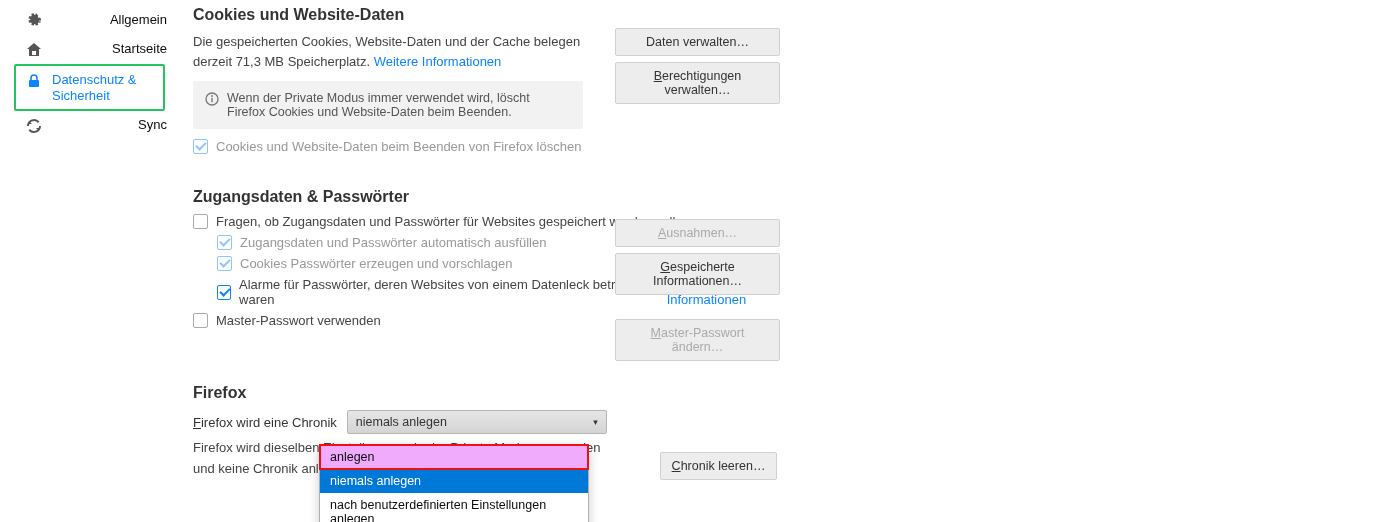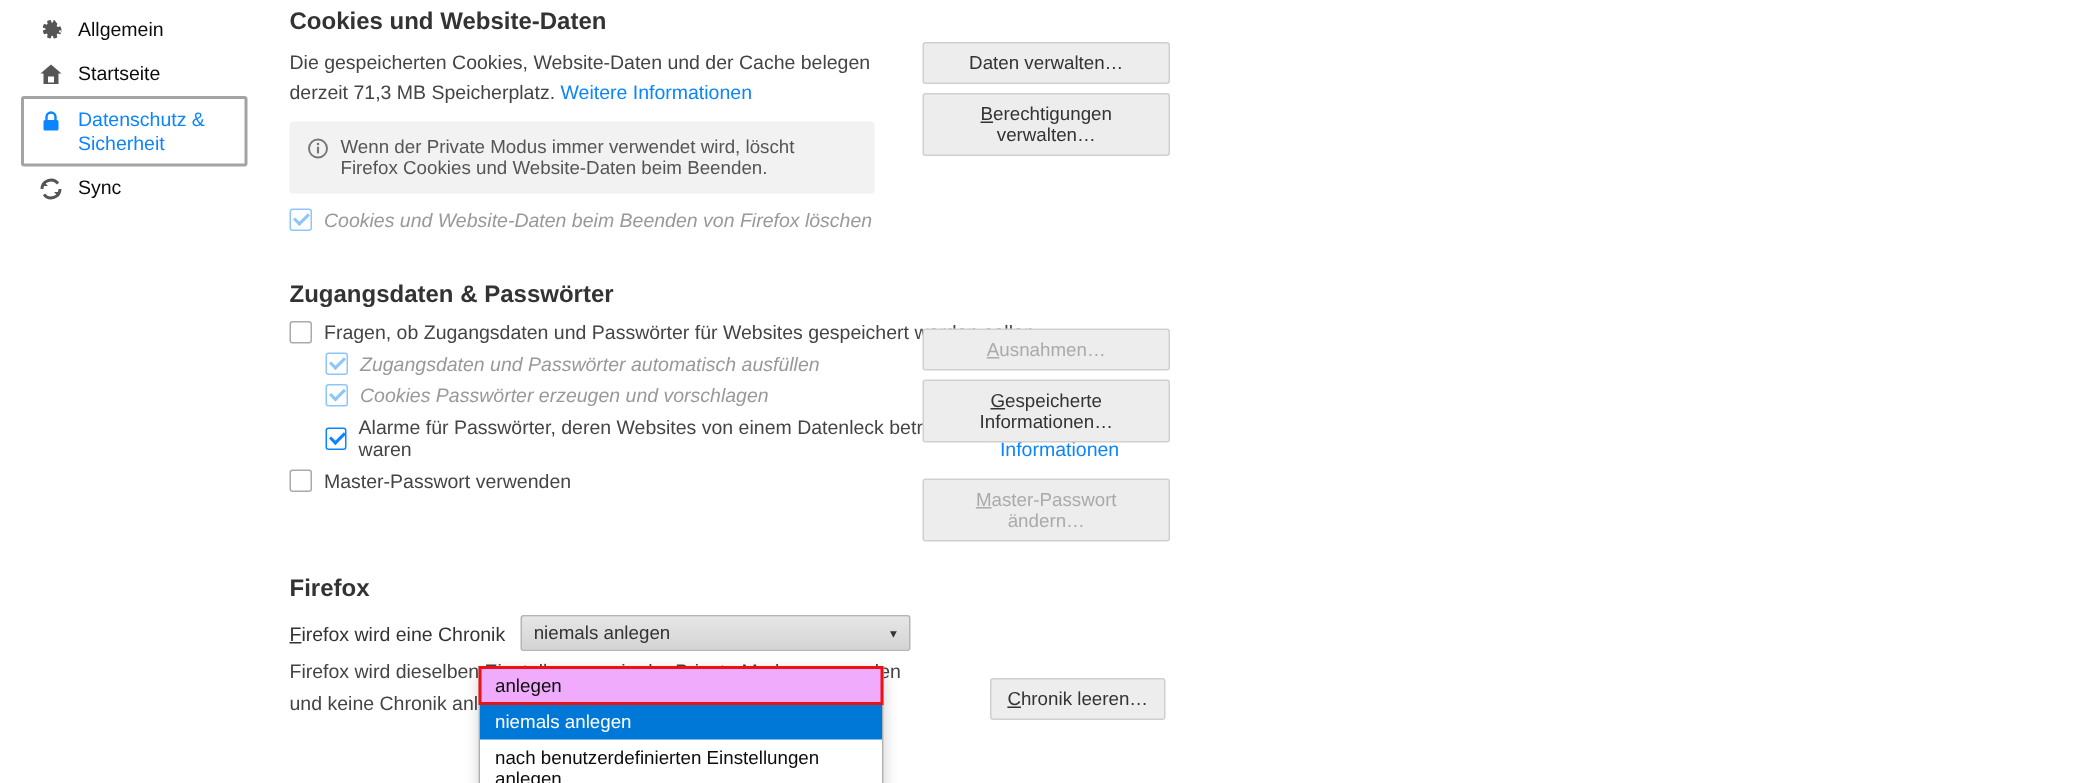--- a/index.html
+++ b/index.html
@@ -1,40 +1,40 @@
 <!DOCTYPE html>
 <html><head>
 <meta charset="utf-8">
 <style>
 * { box-sizing: border-box; margin: 0; padding: 0; }
 body { font-family: "Segoe UI", Arial, sans-serif; font-size: 13px; color: #0c0c0d; background: #fff; width: 1386px; height: 522px; overflow: hidden; position: relative; }
 .layout { display: flex; }
 .sidebar { width: 175px; padding: 6px 0 0 22px; }
-.nav-item { display: flex; align-items: flex-start; gap: 10px; padding: 6px 8px 6px 4px; cursor: pointer; color: #0c0c0d; border-radius: 2px; }
-.nav-item.selected { color: #0a84ff; border: 2px solid #a3a3a3; border-radius: 2px; margin-left:-8px; padding-left:10px; margin-right:10px; }
+.nav-item { display: flex; align-items: flex-start; gap: 10px; padding: 6px 8px 6px 4px; cursor: pointer; color: #0c0c0d; border-radius: 2px; justify-content: space-between; }
+.nav-item.selected { color: #0a84ff; border: 2px solid #22c55e; border-radius: 2px; margin-left:-8px; padding-left:10px; margin-right:10px; }
 .nav-item .icon { width: 16px; height: 16px; flex-shrink: 0; margin-top: 1px; }
 .nav-label { font-size: 13px; line-height: 1.2; }
 .content { flex: 1; padding: 4px 0 0 18px; max-width: 610px; }
 .section-title { font-size: 16px; font-weight: 600; color: #333; margin: 2px 0 8px; }
 .desc { font-size: 13px; color: #444; line-height: 1.5; max-width: 410px; }
 .link { color: #0a84ff; cursor: pointer; }
 .info-box { display: flex; gap: 8px; background: #f2f2f2; border-radius: 2px; padding: 10px 12px; margin: 10px 0; max-width: 390px; font-size: 12.5px; color: #555; }
 .info-box .icon { width: 14px; height: 14px; flex-shrink: 0; margin-top: 1px; }
 .col-right { position: absolute; left: 615px; width: 165px; display: flex; flex-direction: column; gap: 6px; }
 button.ff-btn { background: #ededed; border: 1px solid #d0d0d0; border-radius: 2px; font-size: 12.5px; padding: 6px 10px; cursor: pointer; min-width: 150px; text-align: center; color: #333; }
 button.ff-btn:disabled { color: #aaa; }
 .cb-row { display: flex; align-items: center; gap: 8px; margin: 6px 0; font-size: 13px; color: #444; }
 .cb-row.sub { margin-left: 24px; }
 .cb { appearance: none; width: 15px; height: 15px; border: 1px solid #aaa; border-radius: 2px; position: relative; background: #fff; cursor: pointer; }
 .cb:checked { background: #fff; border-color: #0a84ff; }
 .cb:checked::after { content: ""; position: absolute; left: 4px; top: 0px; width: 4px; height: 8px; border: solid #0a84ff; border-width: 0 2px 2px 0; transform: rotate(45deg); }
 .cb:disabled { border-color: #ccc; }
 .cb.disabled-checked { border-color: #8fc5ff; }
 .cb.disabled-checked::after { content: ""; position: absolute; left: 4px; top: 0px; width: 4px; height: 8px; border: solid #8fc5ff; border-width: 0 2px 2px 0; transform: rotate(45deg); }
-.cb-label.disabled { color: #999; font-style: italic; }
+.cb-label.disabled { color: #999; }
 .chronik-row { display: flex; align-items: center; gap: 10px; font-size: 13px; color: #333; margin: 4px 0; }
 .select-box { width: 260px; height: 24px; background: linear-gradient(#e6e6e6,#d4d4d4); border: 1px solid #b5b5b5; border-radius: 2px; display: flex; align-items: center; justify-content: space-between; padding: 0 8px; font-size: 12.5px; cursor: pointer; }
 .chev { font-size: 9px; color: #333; }
 .dropdown { position: absolute; left: 319px; top: 444px; width: 270px; background: #fff; border: 1px solid #b0b0b0; box-shadow: 0 3px 10px rgba(0,0,0,.2); z-index: 50; }
 .dropdown .opt { padding: 5px 10px; font-size: 12.5px; cursor: pointer; }
 .dropdown .opt.highlight { background: #f0abfc; outline: 2px solid #e11; outline-offset: -1px; }
 .dropdown .opt.selected { background: #0078d7; color: #fff; }
 .under-desc { font-size: 13px; color: #444; max-width: 420px; line-height: 1.6; margin-top: 4px; }
 .underline-first::first-letter { text-decoration: underline; }
 </style>

